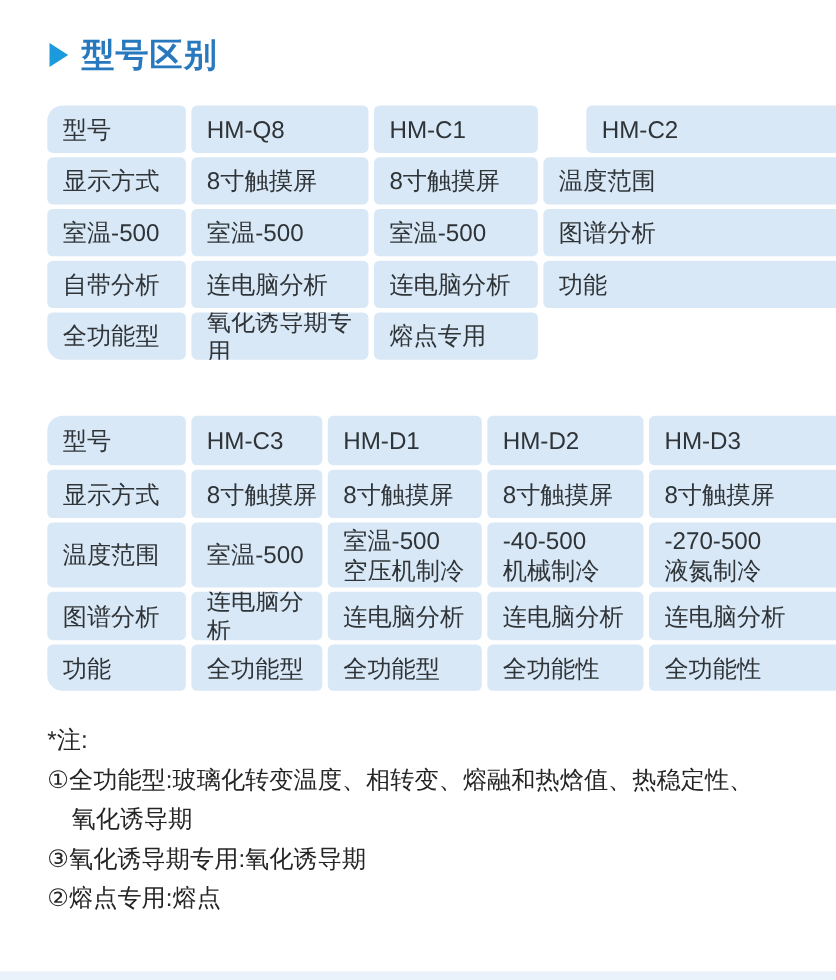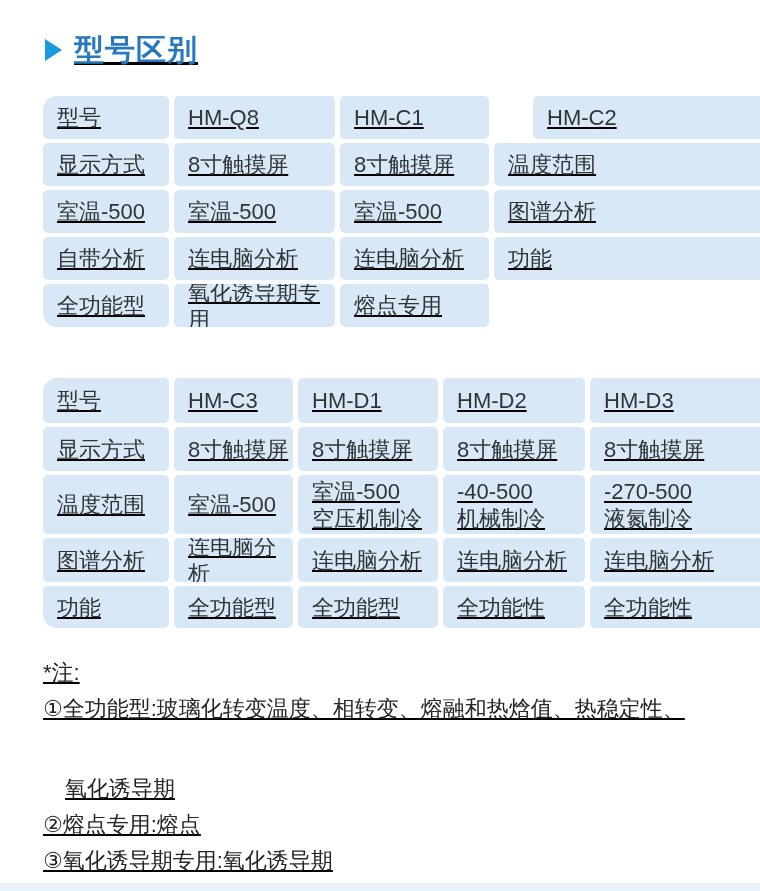--- a/index.html
+++ b/index.html
@@ -7,21 +7,20 @@
     padding: 0;
     background: #ffffff;
     font-family: "Liberation Sans", "DejaVu Sans", sans-serif;
   }
   .page {
     position: relative;
     width: 760px;
     height: 891px;
     background: #ffffff;
     overflow: hidden;
-    text-decoration: underline;
   }
   .content {
     padding: 28px 0 0 43px;
   }
   
   .title-row {
     display: flex;
     align-items: center;
     gap: 12px;
     margin: 4px 0 0 2px;
@@ -80,21 +79,20 @@
   .notes {
     margin-top: 27px;
     color: #252525;
     font-size: 22px;
   }
   .note-line {
     line-height: 36px;
   }
   .note-line.indent {
     padding-left: 22px;
-    margin-top: 44px;
   }
   
   .bottom-strip {
     position: absolute;
     left: 0;
     bottom: 0;
     width: 100%;
     height: 8px;
     background: #e9f2fa;
   }
@@ -168,20 +166,20 @@
       <div class="cell">全功能型</div>
       <div class="cell">全功能型</div>
       <div class="cell">全功能性</div>
       <div class="cell">全功能性</div>
     </div>
 
     <div class="notes">
       <div class="note-line">*注:</div>
       <div class="note-line">①全功能型:玻璃化转变温度、相转变、熔融和热焓值、热稳定性、</div>
       <div class="note-line indent">氧化诱导期</div>
+      <div class="note-line">③氧化诱导期专用:氧化诱导期</div>
       <div class="note-line">②熔点专用:熔点</div>
-      <div class="note-line">③氧化诱导期专用:氧化诱导期</div>
     </div>
 
   </div>
 
   <div class="bottom-strip"></div>
 </div>
 
 </body></html>

